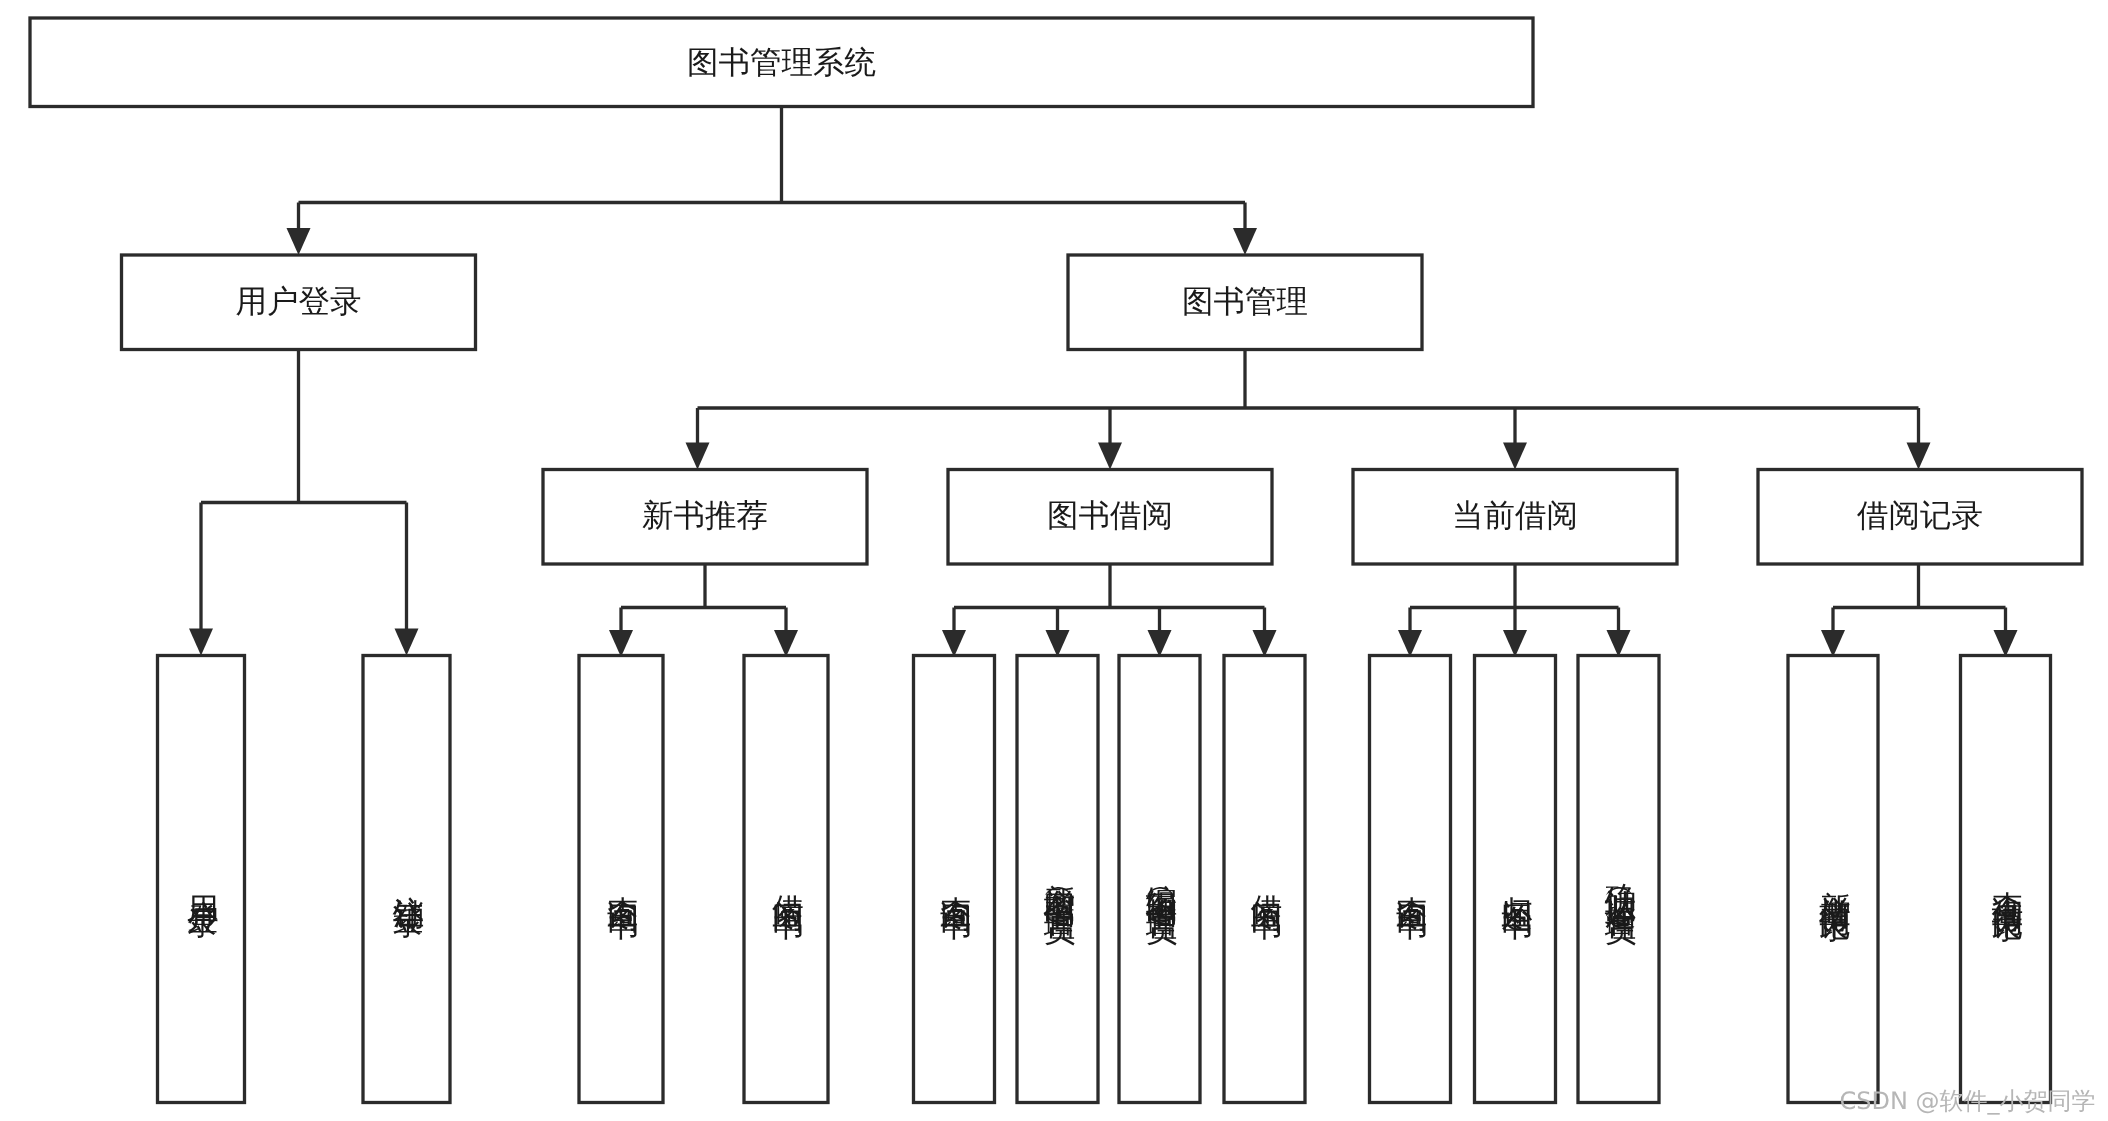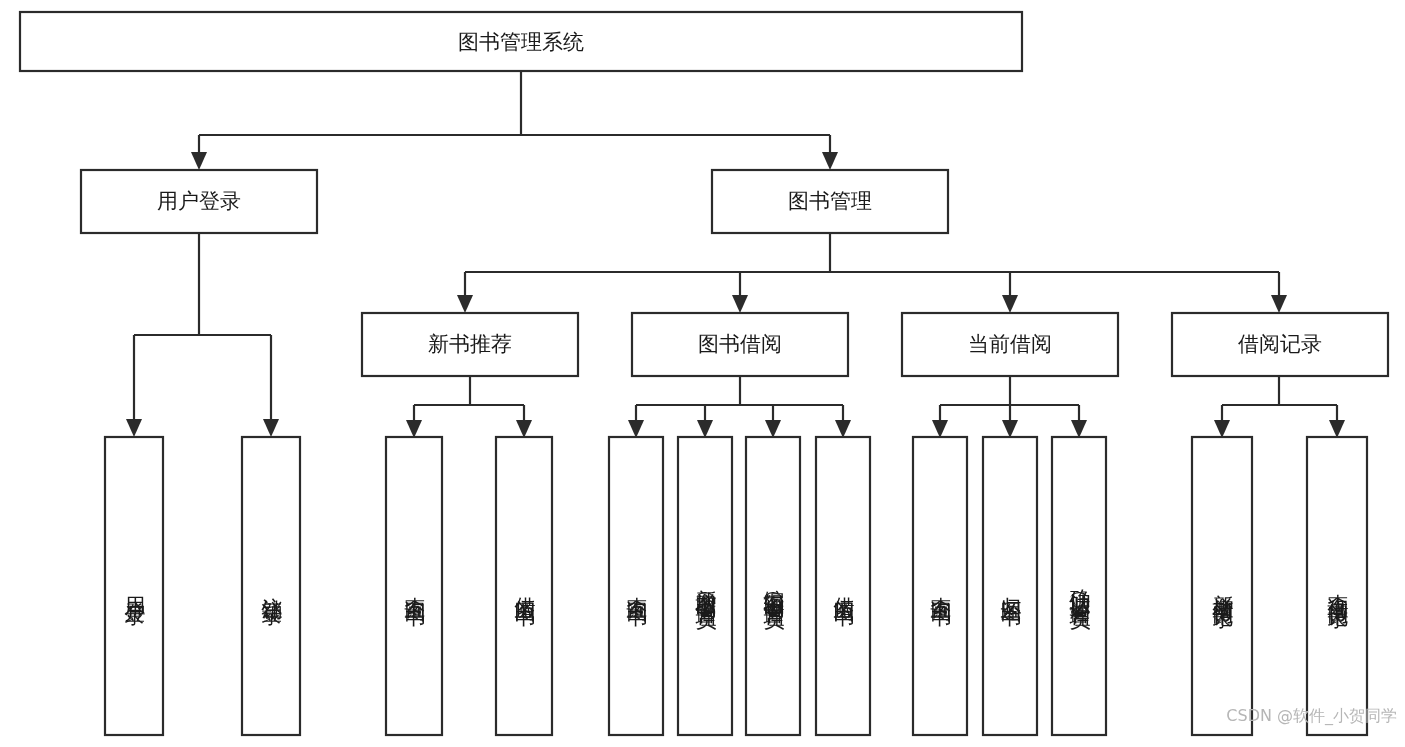--- a/index.html
+++ b/index.html
@@ -52,21 +52,21 @@
     font-size: 21px;
     fill: #1a1a1a;
     text-anchor: middle;
     dominant-baseline: middle;
     writing-mode: vertical-rl;
     letter-spacing: 3px;
   }
   .watermark {
     position: absolute;
     right: 8px;
-    bottom: 20px;
+    bottom: 2px;
     font-family: "DejaVu Sans", "Liberation Sans", sans-serif;
     font-size: 16px;
     color: #b6b6b6;
     white-space: nowrap;
     user-select: none;
   }
 </style>
 </head>
 <body>
 

